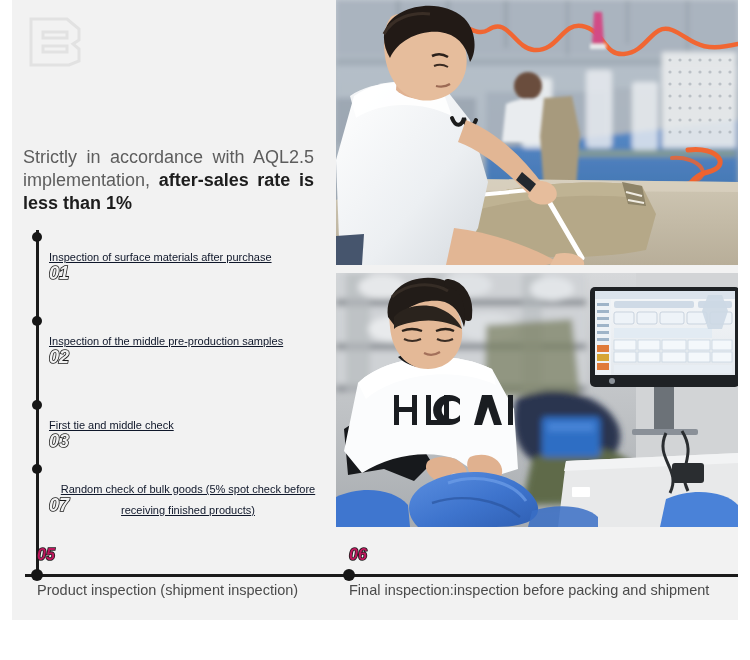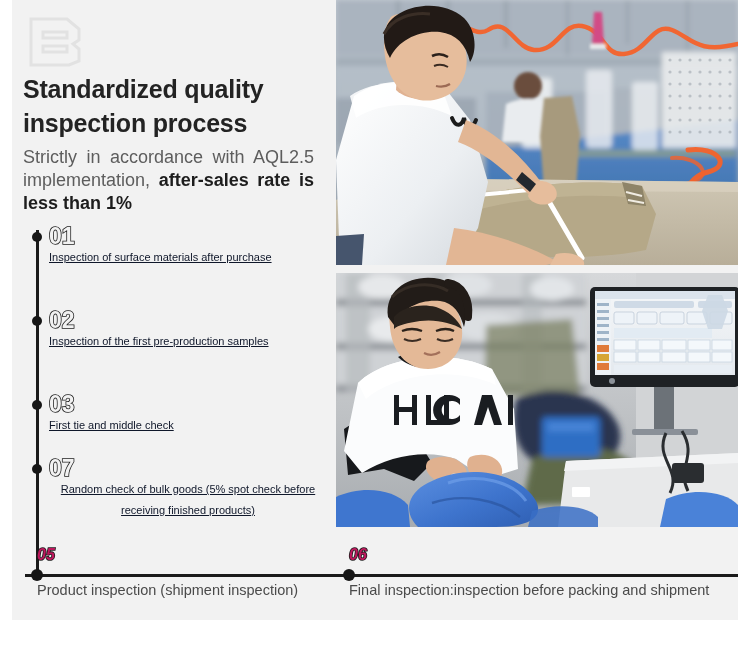--- a/index.html
+++ b/index.html
@@ -103,27 +103,29 @@
     position: absolute;
     left: 20px;
     width: 10px;
     height: 10px;
     border-radius: 50%;
     background: #161616;
   }
   .step-num {
     position: absolute;
     left: 37px;
-    font-size: 23px;
+    font-size: 18px;
     font-weight: bold;
+    font-style: italic;
     color: #f2f2f2;
     -webkit-text-stroke: 1.6px #1a1a1a;
     paint-order: stroke fill;
     letter-spacing: 0px;
     line-height: 21px;
+    margin-top: 37px;
   }
   .step-text {
     position: absolute;
     left: 37px;
     width: 278px;
     font-size: 11px;
     line-height: 21px;
     color: #0f172a;
     text-decoration: underline;
   }
@@ -194,41 +196,40 @@
     <div class="left-col">
 
       <div class="brand-logo">
         <svg width="62" height="52" viewBox="0 0 62 52">
           <path d="M8 3 L44 3 L56 13 L56 24 L50 28 L56 33 L56 45 L46 49 L8 49 Z" fill="none" stroke="#e2e2e2" stroke-width="3"></path>
           <rect x="20" y="16" width="24" height="6" fill="none" stroke="#e2e2e2" stroke-width="3"></rect>
           <rect x="20" y="30" width="24" height="6" fill="none" stroke="#e2e2e2" stroke-width="3"></rect>
         </svg>
       </div>
 
-      <div class="page-title">Standardized quality inspection process</div>
 
       <div class="subtitle">
         <span>Strictly in accordance with AQL2.5 implementation,</span>
         <span class="strong">after-sales rate is less than 1%</span>
       </div>
 
       <div class="v-line"></div>
 
       <div class="steps">
 
         <div class="step" id="vstep-0" style="top: 0px;">
           <div class="step-dot" style="top: 6px;"></div>
           <div class="step-num" style="top: 0px;">01</div>
           <div class="step-text" style="top: 21px;">Inspection of surface materials after purchase</div>
         </div>
 
         <div class="step" id="vstep-1" style="top: 84px;">
           <div class="step-dot" style="top: 6px;"></div>
           <div class="step-num" style="top: 0px;">02</div>
-          <div class="step-text" style="top: 21px;">Inspection of the first pre-production samples</div>
+          <div class="step-text" style="top: 21px;">Inspection of the middle pre-production samples</div>
         </div>
 
         <div class="step" id="vstep-2" style="top: 168px;">
           <div class="step-dot" style="top: 6px;"></div>
           <div class="step-num" style="top: 0px;">03</div>
           <div class="step-text" style="top: 21px;">First tie and middle check</div>
         </div>
 
         <div class="step" id="vstep-3" style="top: 232px;">
           <div class="step-dot" style="top: 6px;"></div>

